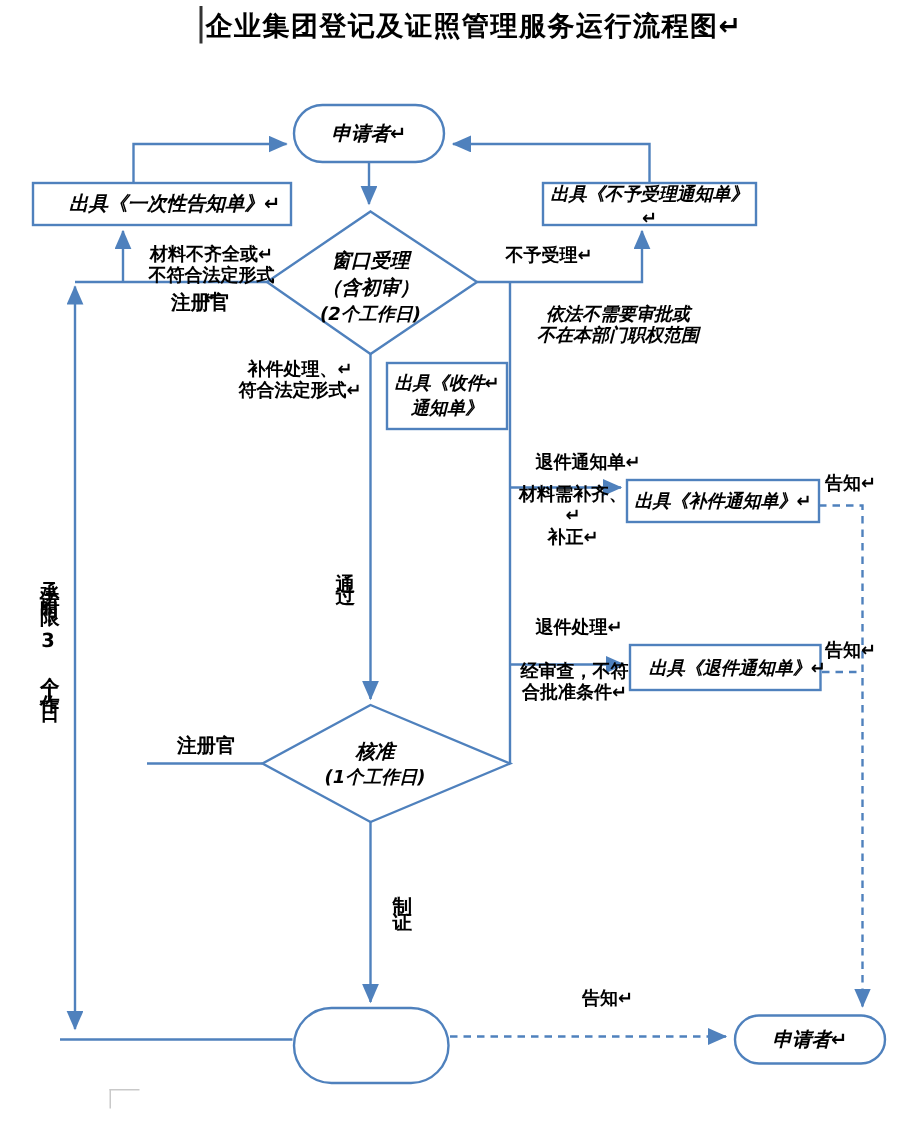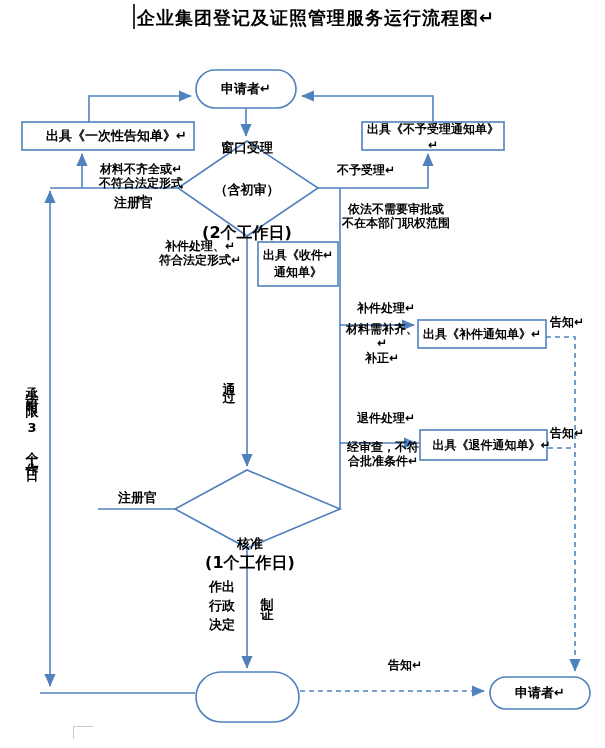--- a/index.html
+++ b/index.html
@@ -2,23 +2,23 @@
 <html><head>
 <meta charset="utf-8">
 <style>
   html,body{margin:0;padding:0;background:#fff;}
   #canvas{position:relative;width:605px;height:748px;background:#ffffff;overflow:hidden;
           font-family:"DejaVu Sans","Liberation Sans",sans-serif;color:#000;border-radius:29px;}
   svg{position:absolute;left:0;top:0;}
   .lbl{position:absolute;font-weight:bold;white-space:nowrap;line-height:1.2;}
   .multi{white-space:pre-line;text-align:center;}
   .node{position:absolute;display:flex;flex-direction:column;align-items:center;justify-content:center;
-        font-weight:bold;text-align:center;}
+        font-weight:bold;text-align:center;font-style:italic;}
   .vert{writing-mode:vertical-rl;text-orientation:upright;white-space:nowrap;}
-  .f18{font-size:18px;} .f13{font-size:13px;} .f12{font-size:12px;} .f10{font-size:16px;}
+  .f18{font-size:18px;} .f13{font-size:13px;} .f12{font-size:12px;} .f10{font-size:12px;}
   .cursor-bar{position:absolute;width:2px;background:#333;}
   .margin-mark{position:absolute;border-left:1px solid #c9c9c9;border-top:1px solid #c9c9c9;}
 </style>
 </head>
 <body>
 
 <div id="canvas">
 
   <svg width="605" height="748" viewBox="0 0 605 748">
     <defs>
@@ -73,60 +73,57 @@
 
   <div class="cursor-bar" style="left:133px;top:4px;height:25px;"></div>
   <div class="margin-mark" style="left:73px;top:726px;width:19px;height:12px;"></div>
 
   <div class="lbl f18" style="left:137px;top:7px;letter-spacing:1px;">企业集团登记及证照管理服务运行流程图↵</div>
 
   <div class="node f13" style="left:196px;top:70px;width:100px;height:38px;">申请者↵</div>
   <div class="node f13" style="left:22px;top:122px;width:189px;height:28px;text-align:center;">出具《一次性告知单》↵</div>
   <div class="node f12" style="left:362px;top:122px;width:142px;height:28px;">出具《不予受理通知单》↵</div>
 
-  <div class="node" style="left:185px;top:164px;width:124px;height:54px;gap:24px;">
+  <div class="node" style="left:185px;top:164px;width:124px;height:54px;">
     <span class="f13">窗口受理</span>
     <span class="f13">（含初审）</span>
     <span class="f10">(2个工作日)</span>
   </div>
 
   <div class="node f12" style="left:418px;top:320px;width:128px;height:28px;">出具《补件通知单》↵</div>
 
   <div class="node" style="left:258px;top:242px;width:80px;height:44px;">
     <span class="f12">出具《收件↵</span>
     <span class="f12">通知单》</span>
   </div>
   <div class="node f12" style="left:420px;top:430px;width:143px;height:30px;">出具《退件通知单》↵</div>
 
-  <div class="node" style="left:195px;top:487px;width:110px;height:44px;margin-top:45px;">
+  <div class="node" style="left:195px;top:487px;width:110px;height:44px;">
     <span class="f13">核准</span>
     <span class="f10">(1个工作日)</span>
   </div>
 
 
   <div class="node f13" style="left:490px;top:677px;width:100px;height:32px;">申请者↵</div>
 
   <div class="lbl multi f12" style="left:94px;top:162px;width:94px;">材料不齐全或↵
 不符合法定形式↵</div>
   <div class="lbl f13" style="left:114px;top:195px;">注册官</div>
   <div class="lbl f12" style="left:337px;top:163px;">不予受理↵</div>
-  <div class="lbl multi f12" style="left:320px;top:202px;width:152px;">依法不需要审批或
+  <div class="lbl multi f12" style="left:336px;top:202px;width:152px;font-style:italic;">依法不需要审批或
 不在本部门职权范围</div>
   <div class="lbl multi f12" style="left:148px;top:239px;width:104px;">补件处理、↵
 符合法定形式↵</div>
   <div class="lbl vert f13" style="left:221px;top:371px;letter-spacing:9px;">通过</div>
-  <div class="lbl f12" style="left:357px;top:301px;">补件处理↵</div>
+  <div class="lbl f12" style="left:357px;top:301px;">退件通知单↵</div>
   <div class="lbl multi f12" style="left:342px;top:322px;width:80px;">材料需补齐、↵
 补正↵</div>
   <div class="lbl f12" style="left:550px;top:315px;">告知↵</div>
   <div class="lbl f12" style="left:357px;top:411px;">退件处理↵</div>
   <div class="lbl multi f12" style="left:340px;top:440px;width:86px;">经审查，不符
 合批准条件↵</div>
   <div class="lbl f12" style="left:550px;top:426px;">告知↵</div>
   <div class="lbl f13" style="left:118px;top:490px;">注册官</div>
-  <div class="lbl multi f13" style="left:197px;top:577px;width:50px;line-height:19px;">作出
-行政
-决定</div>
   <div class="lbl vert f13" style="left:259px;top:587px;letter-spacing:11px;">制证</div>
   <div class="lbl f12" style="left:388px;top:658px;">告知↵</div>
   <div class="lbl vert f13" style="left:24px;top:377px;letter-spacing:6px;">承诺时限：3个工作日</div>
 
 </div>
 
 </body></html>

